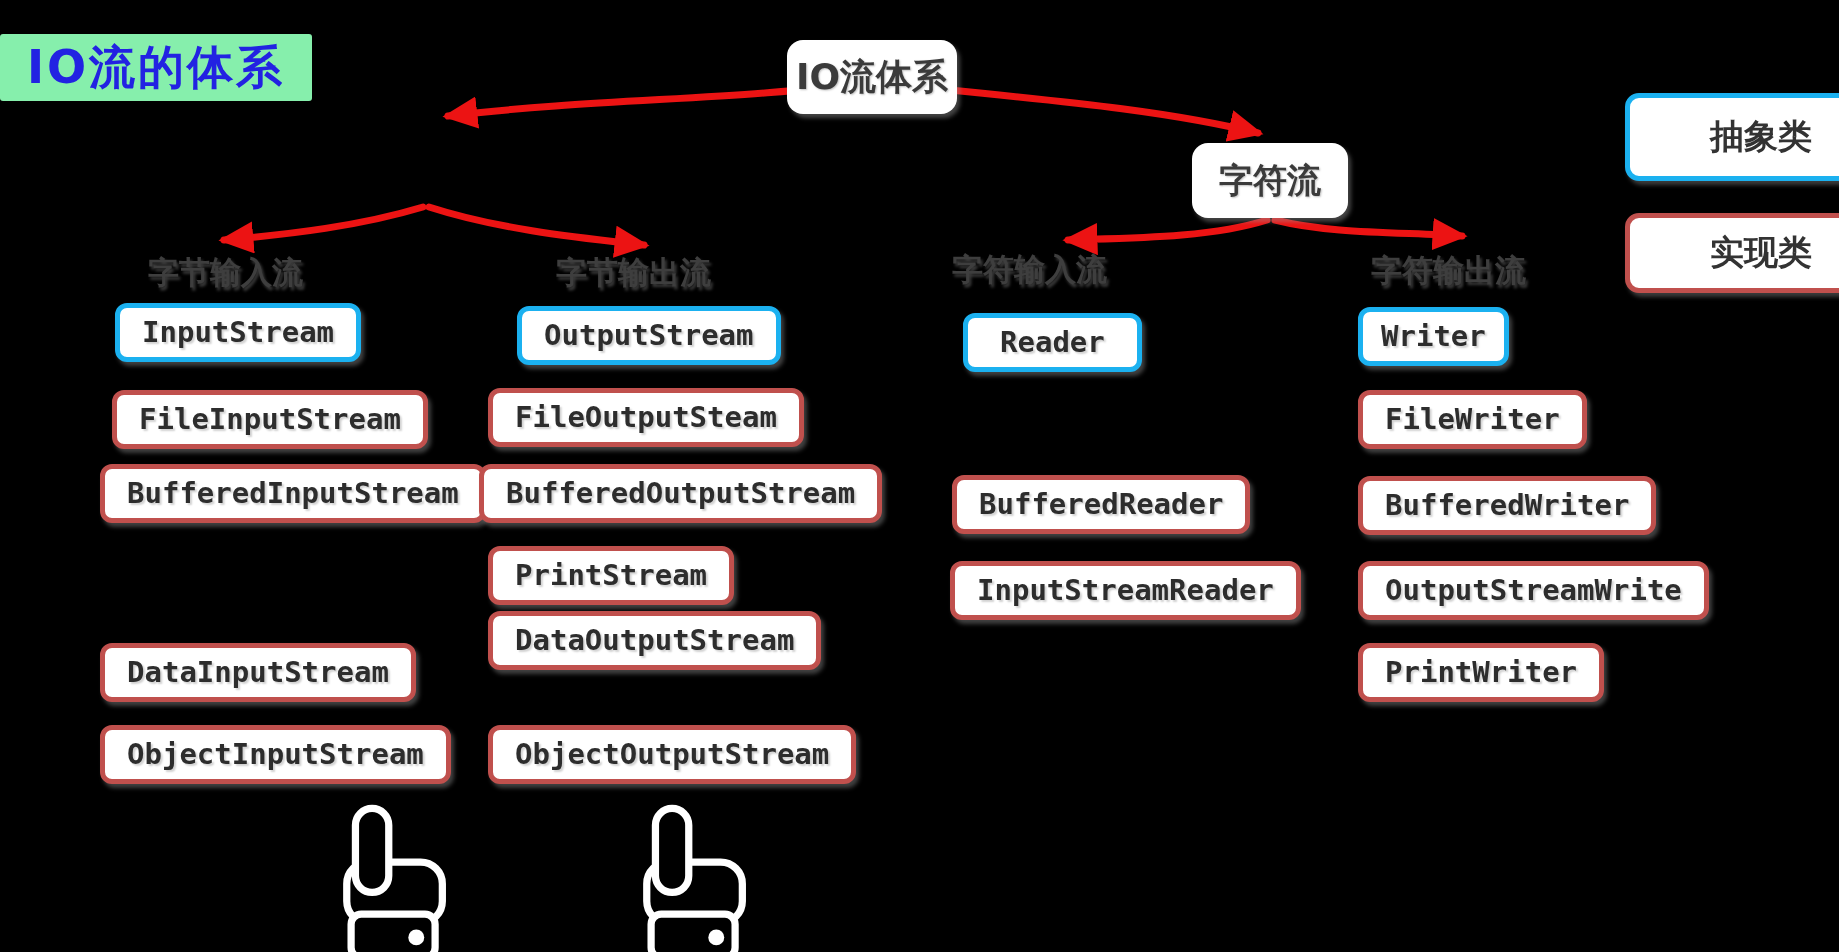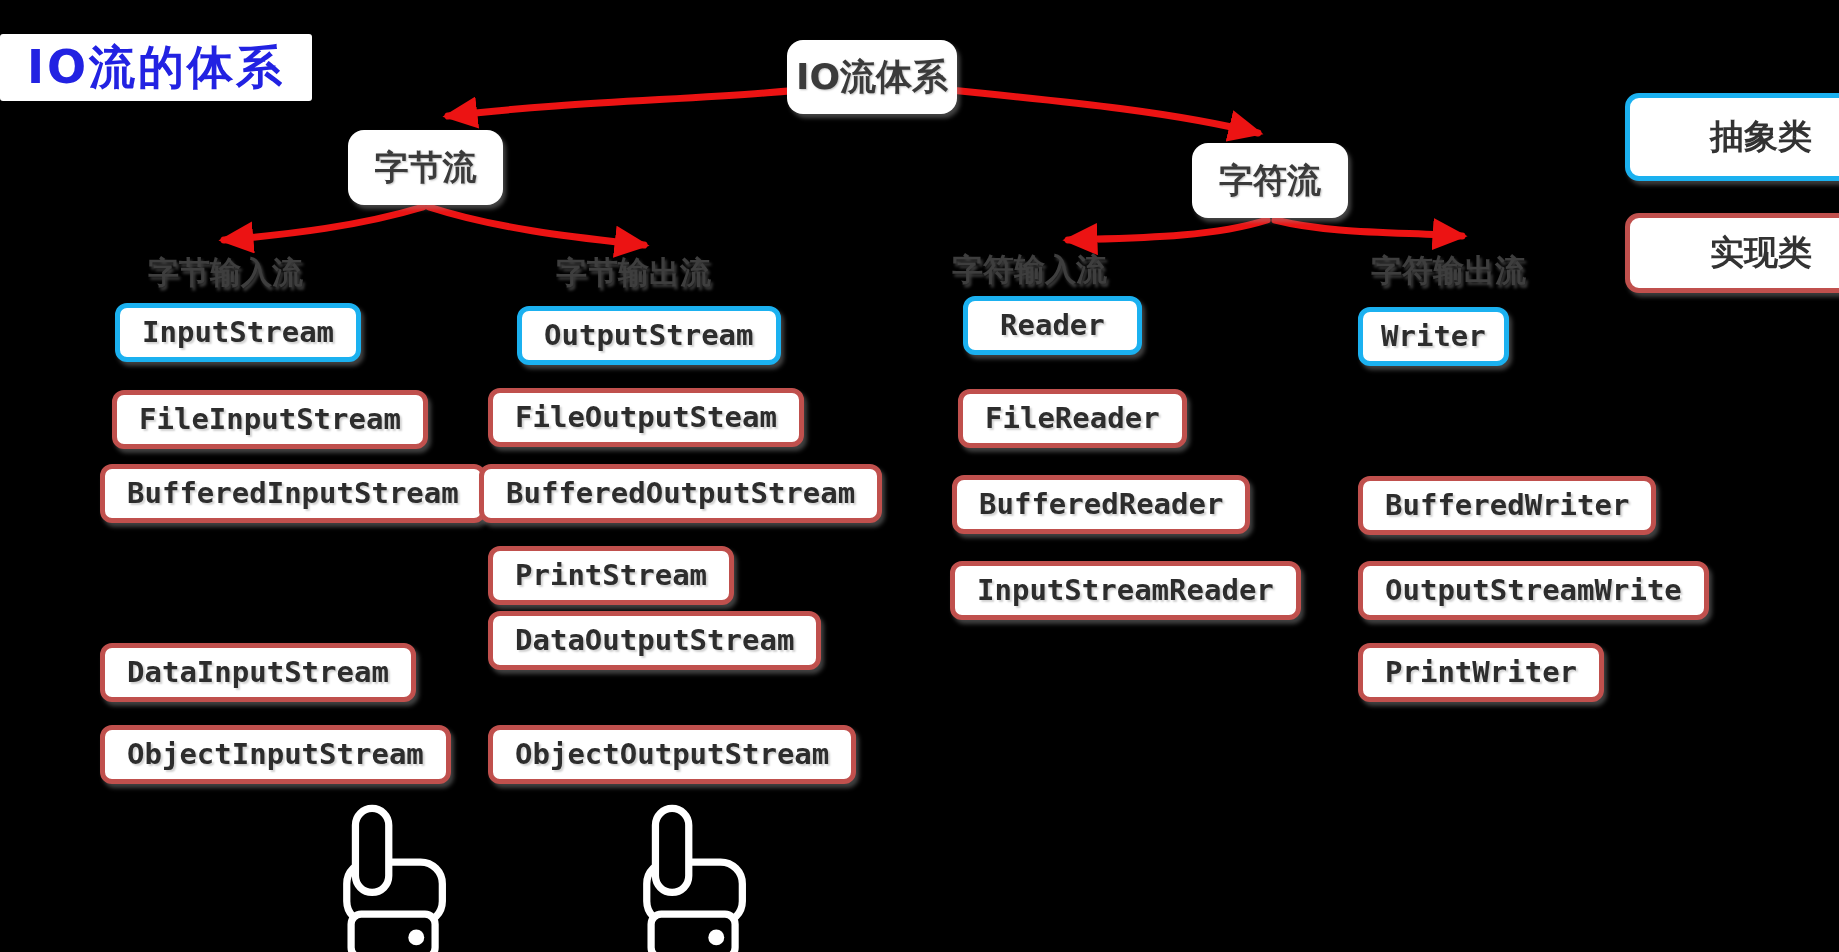--- a/index.html
+++ b/index.html
@@ -4,21 +4,21 @@
 <style>
   html,body { margin:0; padding:0; background:#000; }
   .canvas {
     position:relative; width:1839px; height:952px;
     background:#000; overflow:hidden;
     font-family:"DejaVu Sans", sans-serif;
   }
   
   .corner-label {
     position:absolute; left:0; top:34px; width:312px; height:67px;
-    background:#ffffff; border-radius:3px;
+    background:#86efac; border-radius:3px;
     display:flex; align-items:center; justify-content:center;
     color:#2222e2; font-size:46px; font-weight:bold; letter-spacing:3px;
   }
   
   .node {
     position:absolute; background:#fff; border-radius:16px;
     display:flex; align-items:center; justify-content:center;
     color:#3b3b3b; font-weight:bold;
     box-shadow:3px 4px 4px rgba(150,150,150,0.45);
     text-shadow:1px 1px 2px rgba(0,0,0,0.25);
@@ -74,23 +74,20 @@
     </g>
   </svg>
 
   <div class="corner-label">
     <span>IO流的体系</span>
   </div>
 
   <div class="node root">
     <span>IO流体系</span>
   </div>
-  <div class="node byte">
-    <span>字节流</span>
-  </div>
   <div class="node chr">
     <span>字符流</span>
   </div>
 
   <div class="legend-box abstract">
     <span>抽象类</span>
   </div>
   <div class="legend-box impl">
     <span>实现类</span>
   </div>
@@ -106,26 +103,26 @@
   <div class="cls impl" style="left:100px; top:643px;">DataInputStream</div>
   <div class="cls impl" style="left:100px; top:725px;">ObjectInputStream</div>
 
   <div class="cls abstract" style="left:517px; top:306px;">OutputStream</div>
   <div class="cls impl" style="left:488px; top:388px;">FileOutputSteam</div>
   <div class="cls impl" style="left:455px; top:464px;margin-left:24px;">BufferedOutputStream</div>
   <div class="cls impl" style="left:488px; top:546px;">PrintStream</div>
   <div class="cls impl" style="left:488px; top:611px;">DataOutputStream</div>
   <div class="cls impl" style="left:488px; top:725px;">ObjectOutputStream</div>
 
-  <div class="cls abstract" style="left:963px; top:296px; padding:7px 32px;">Reader</div>
-  <div class="cls impl" style="left:958px; top:389px;">FileReader</div>
+  <div class="cls abstract" style="left:963px; top:313px; padding:7px 32px;">Reader</div>
   <div class="cls impl" style="left:952px; top:475px;">BufferedReader</div>
   <div class="cls impl" style="left:950px; top:561px;">InputStreamReader</div>
 
   <div class="cls abstract" style="left:1358px; top:307px; padding:7px 18px;">Writer</div>
+  <div class="cls impl" style="left:1358px; top:390px;">FileWriter</div>
   <div class="cls impl" style="left:1358px; top:476px;">BufferedWriter</div>
   <div class="cls impl" style="left:1358px; top:561px;">OutputStreamWrite</div>
   <div class="cls impl" style="left:1358px; top:643px;">PrintWriter</div>
 
   <svg class="hand" style="left:312px; top:804px;" width="168" height="148" viewBox="0 0 116 102">
     <g fill="#000" stroke="#fff" stroke-width="5" stroke-linejoin="round">
       <rect x="24" y="40" width="66" height="42" rx="15"></rect>
       <rect x="30" y="3" width="23" height="58" rx="11.5"></rect>
       <rect x="27" y="76" width="58" height="30" rx="7"></rect>
       <circle cx="72" cy="92" r="5.5" fill="#fff" stroke="none"></circle>

